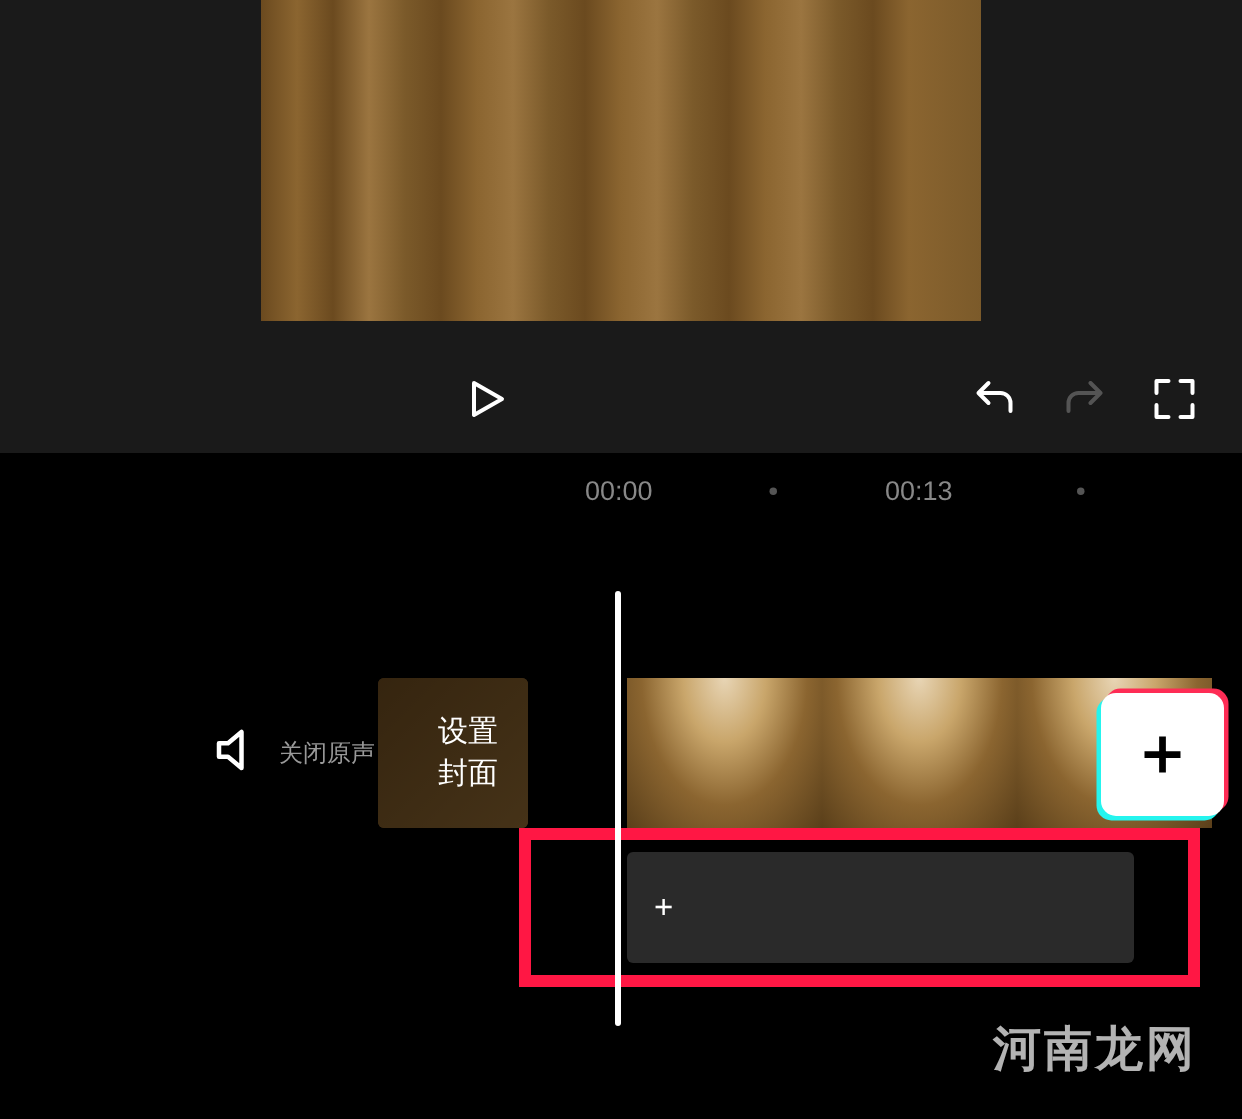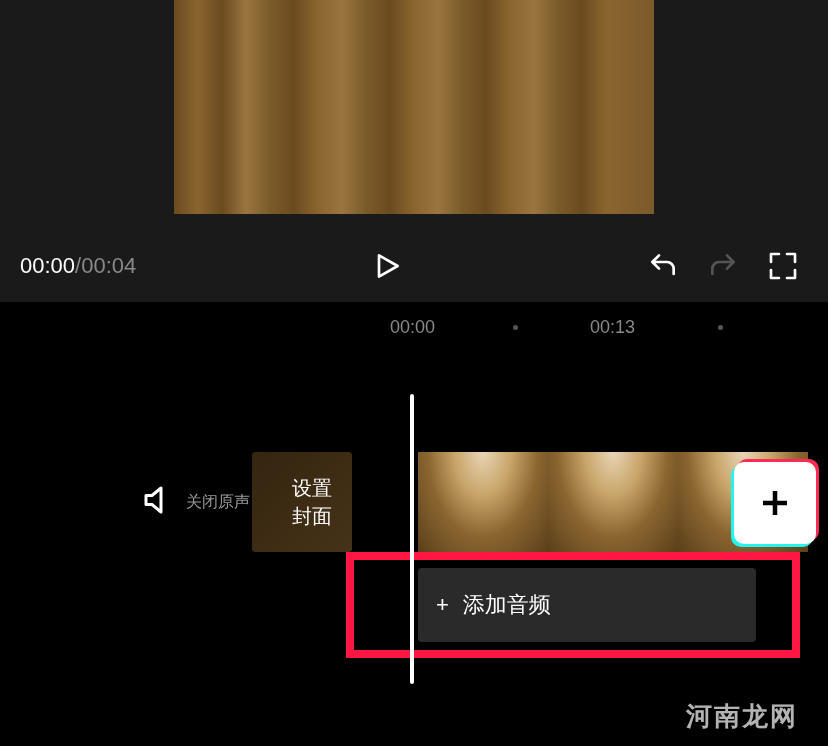--- a/index.html
+++ b/index.html
@@ -177,38 +177,35 @@
       top: 42px;
       width: 4px;
       height: 290px;
       background: #fff;
       border-radius: 2px;
       z-index: 5;
     }
     .watermark {
       position: absolute;
       right: 30px;
-      bottom: 12px;
+      bottom: 24px;
       color: rgba(255,255,255,0.7);
-      font-size: 26px;
+      font-size: 32px;
       font-weight: bold;
       letter-spacing: 2px;
     }
   </style>
 </head>
 <body>
 
 <div class="preview-area">
   <div class="preview-video"></div>
 </div>
 
 <div class="controls-bar">
-  <div class="time-display">
-    <span class="time-current">00:00</span><span class="time-sep">/</span><span class="time-total">00:04</span>
-  </div>
   <div class="spacer"></div>
   <div class="ctrl-btn">
     <svg viewBox="0 0 24 24" fill="none">
         <path d="M6 4 L20 12 L6 20 Z" stroke="#fff" stroke-width="2" stroke-linejoin="round"></path>
       </svg>
   </div>
   <div class="spacer"></div>
   <div class="ctrl-btn">
     <svg viewBox="0 0 24 24" fill="none">
         <path d="M9 14 L4 9 L9 4 M4 9 H15 A5 5 0 0 1 20 14 V18" stroke="#fff" stroke-width="2" stroke-linecap="round" stroke-linejoin="round"></path>
@@ -260,17 +257,16 @@
   <div class="add-btn">
     <svg viewBox="0 0 24 24" fill="none">
         <path d="M12 4 V20 M4 12 H20"></path>
       </svg>
   </div>
 
   <div class="highlight-box"></div>
 
   <div class="audio-btn">
     <span>+</span>
-    <span>添加音频</span>
   </div>
 
   <div class="watermark">河南龙网</div>
 </div>
 
 </body></html>

